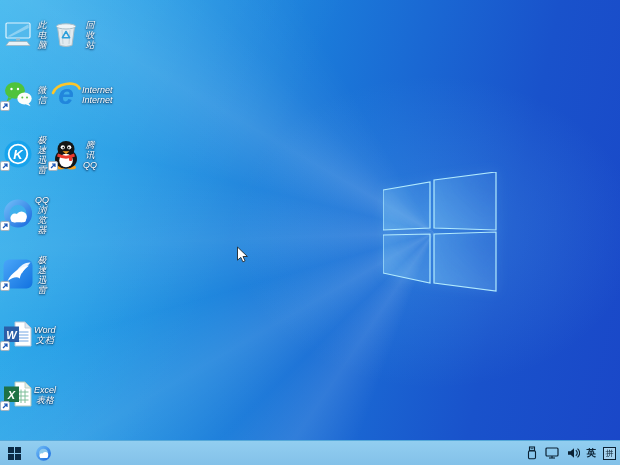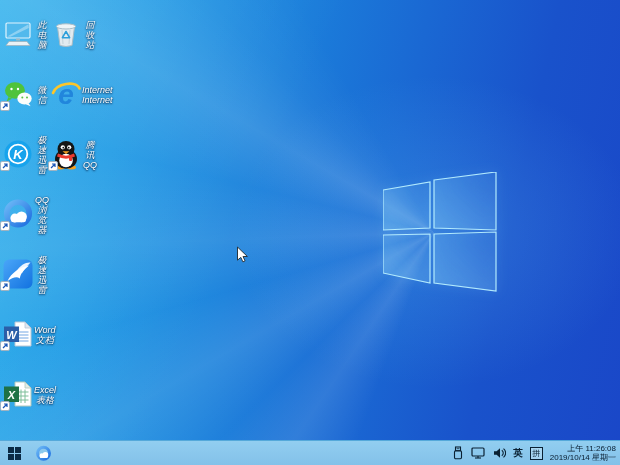--- a/index.html
+++ b/index.html
@@ -331,21 +331,17 @@
           <path d="M1 4.2 h2.6 L7 1.2 V10.8 L3.6 7.8 H1 Z" fill="#0a2133"></path>
           <path d="M8.8 3.2 a3.4 3.4 0 0 1 0 5.6" fill="none" stroke="#0a2133" stroke-width="1.1"></path>
           <path d="M10.5 1.6 a5.6 5.6 0 0 1 0 8.8" fill="none" stroke="#0a2133" stroke-width="1.1"></path>
         </svg>
       </span>
 
       <span class="lang">英</span>
 
       <span class="imebox">拼</span>
 
-      <div class="clock">
-        <div>上午 11:26:08</div>
-        <div>2019/10/14 星期一</div>
-      </div>
 
     </div>
   </div>
 
 </div>
 
 </body></html>

